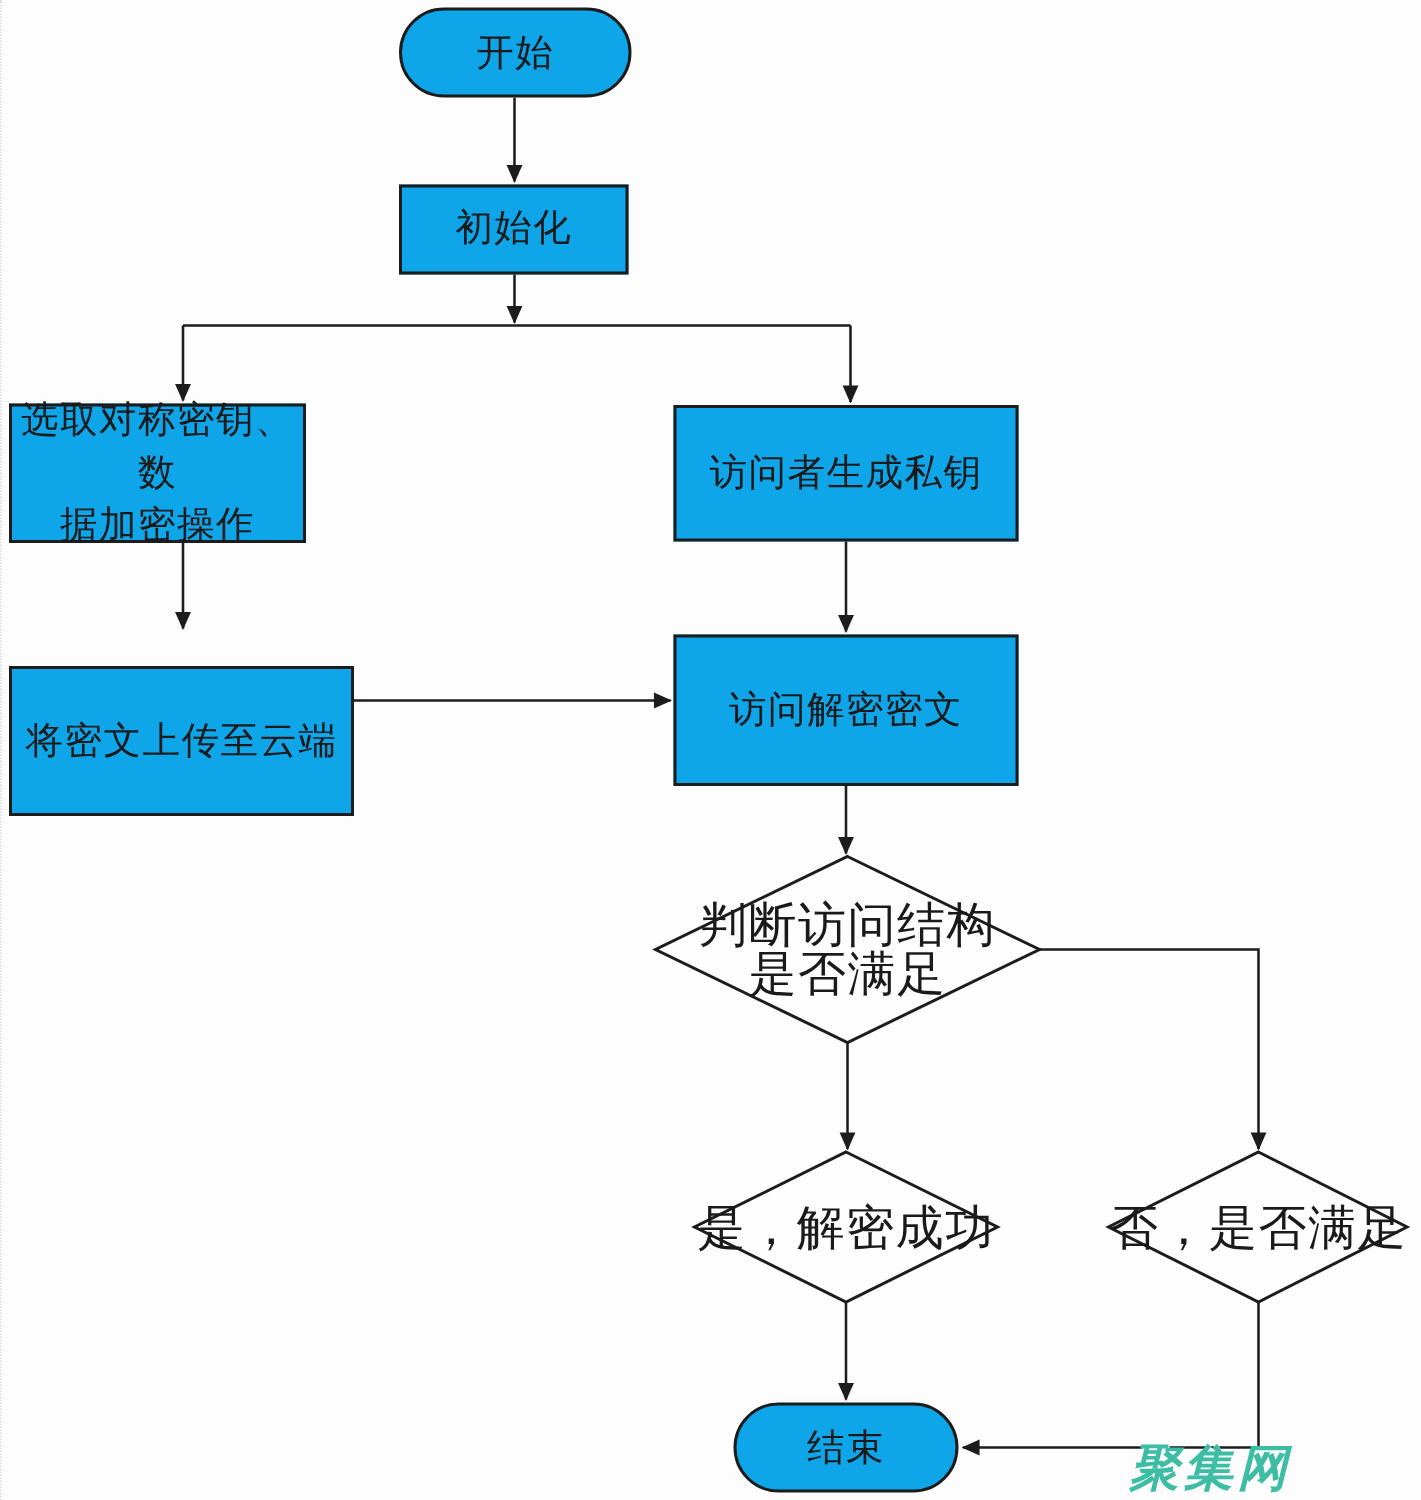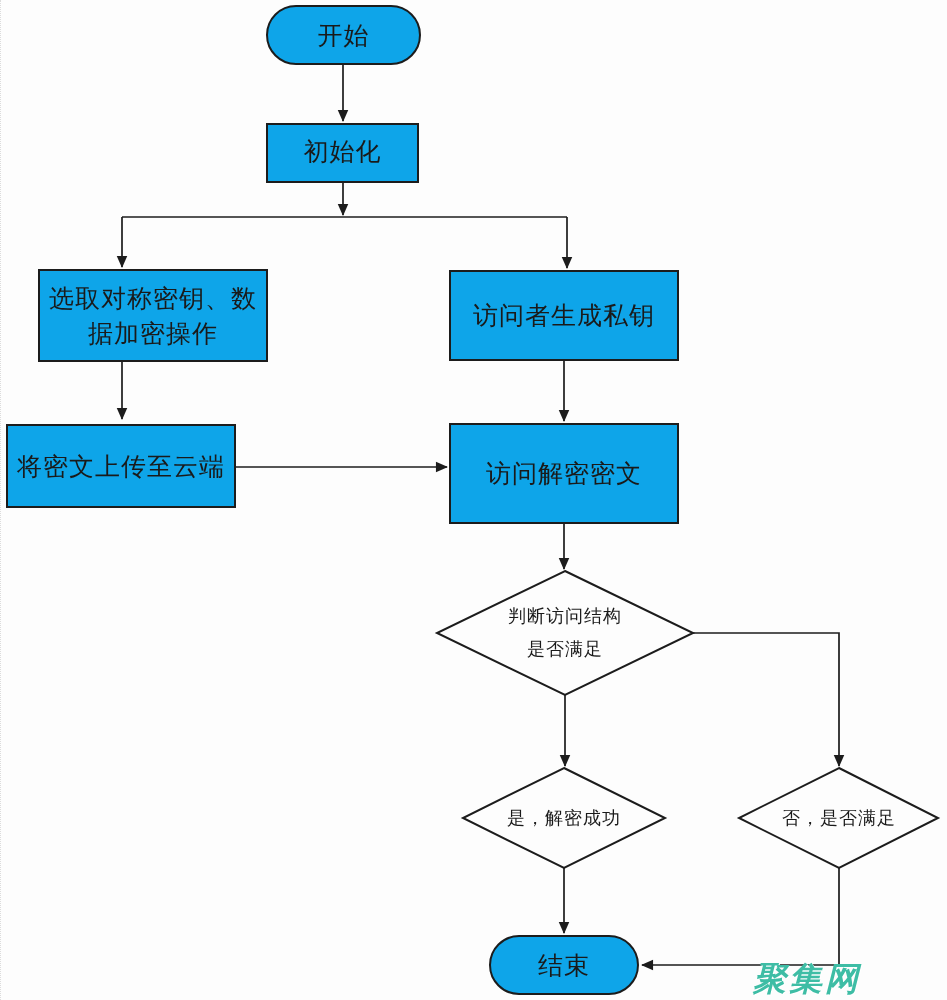--- a/index.html
+++ b/index.html
@@ -43,21 +43,21 @@
     border-radius: 31px;
   }
   .diamond-label {
     position: absolute;
     box-sizing: border-box;
     display: flex;
     flex-direction: column;
     align-items: center;
     justify-content: center;
     text-align: center;
-    font-size: 18px;
+    font-size: 32px;
     line-height: 33px;
     letter-spacing: 1px;
     background: transparent;
     pointer-events: none;
   }
   .shape-stroke {
     fill: #fdfdfd;
     stroke: #1c1c1c;
     stroke-width: 2;
   }
@@ -123,30 +123,30 @@
   </svg>
 
   <div class="node terminal" style="left:265px; top:5px; width:155px; height:60px;">
     <span>开始</span>
   </div>
 
   <div class="node rect" style="left:265px; top:123px; width:153px; height:60px;font-family:Liberation Mono, monospace;">
     <span>初始化</span>
   </div>
 
-  <div class="node rect" style="left:5px; top:269px; width:230px; height:93px; flex-direction:column;margin-left:32px;">
+  <div class="node rect" style="left:5px; top:269px; width:198px; height:93px; flex-direction:column;">
     <span>选取对称密钥、数</span>
     <span>据加密操作</span>
   </div>
 
   <div class="node rect" style="left:448px; top:270px; width:230px; height:91px;">
     <span>访问者生成私钥</span>
   </div>
 
-  <div class="node rect" style="left:5px; top:424px; width:230px; height:84px;">
+  <div class="node rect" style="left:5px; top:444px; width:230px; height:100px;">
     <span>将密文上传至云端</span>
   </div>
 
   <div class="node rect" style="left:448px; top:423px; width:230px; height:101px;">
     <span>访问解密密文</span>
   </div>
 
   <div class="diamond-label" style="left:454px; top:599px; width:220px; height:68px;">
     <span>判断访问结构</span>
     <span>是否满足</span>

